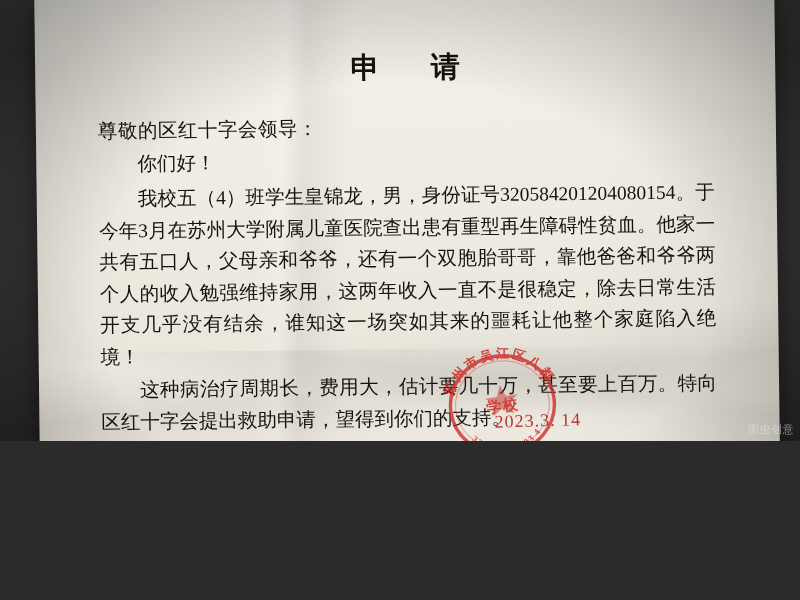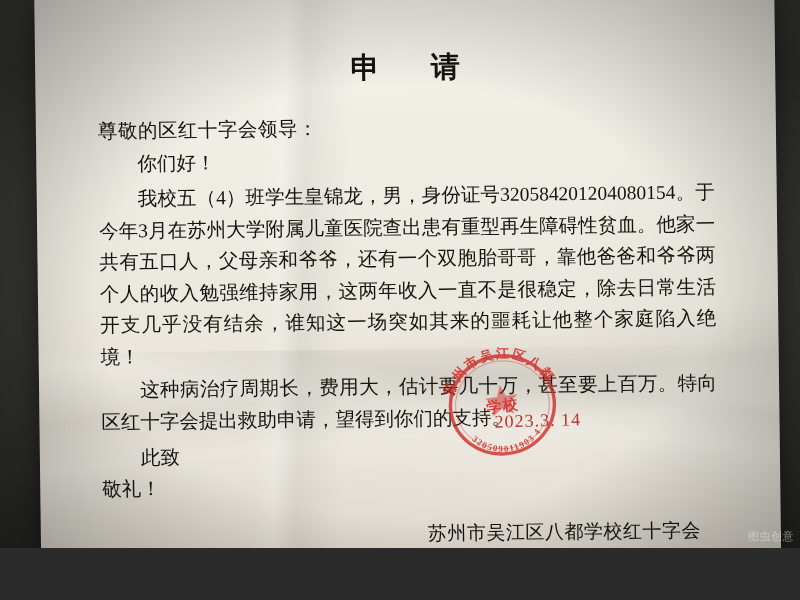--- a/index.html
+++ b/index.html
@@ -9,21 +9,21 @@
   body {
     width: 800px;
     height: 600px;
     overflow: hidden;
     background: #2b2b2b;
     font-family: "Liberation Serif", serif;
   }
   .photo {
     position: relative;
     width: 800px;
-    height: 548px;
+    height: 441px;
     background:
       radial-gradient(ellipse 120% 90% at 50% 45%, rgba(255,255,255,0.06), rgba(0,0,0,0.35) 85%),
       linear-gradient(180deg, #4a4a48 0%, #3a3a38 12%, #343432 100%);
     overflow: hidden;
   }
   
   .paper {
     position: absolute;
     left: 38px;
     top: -6px;

